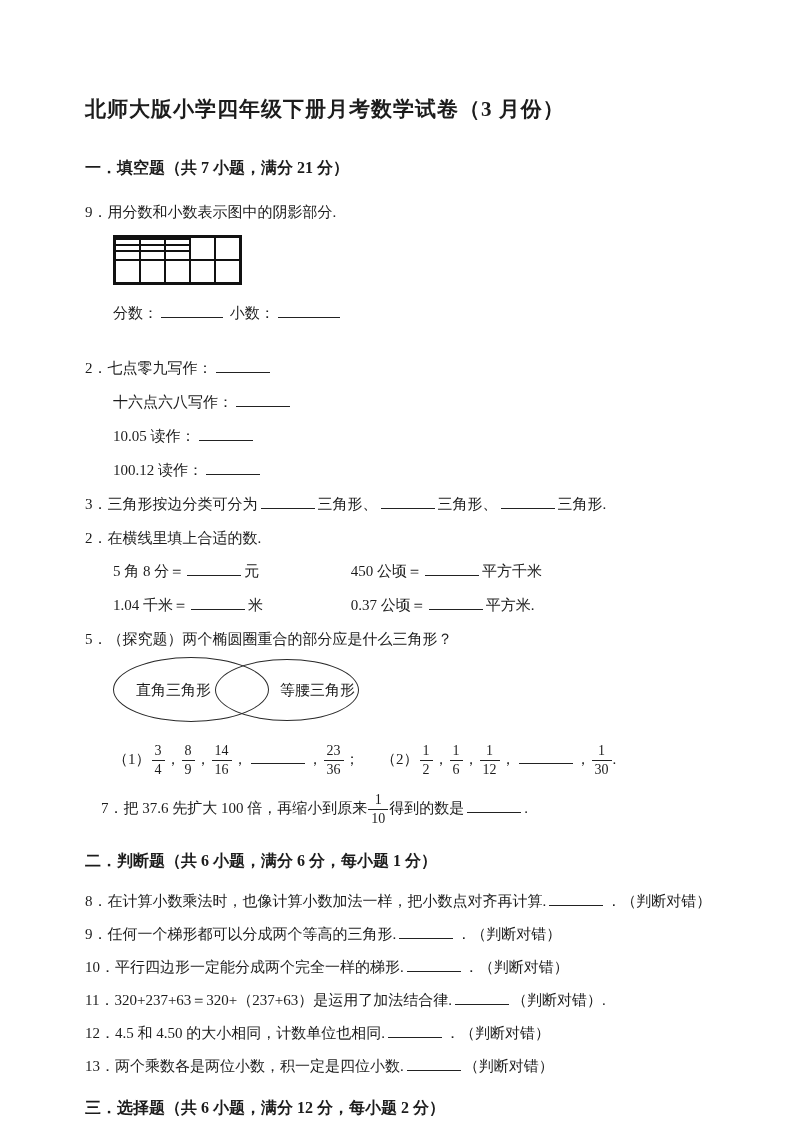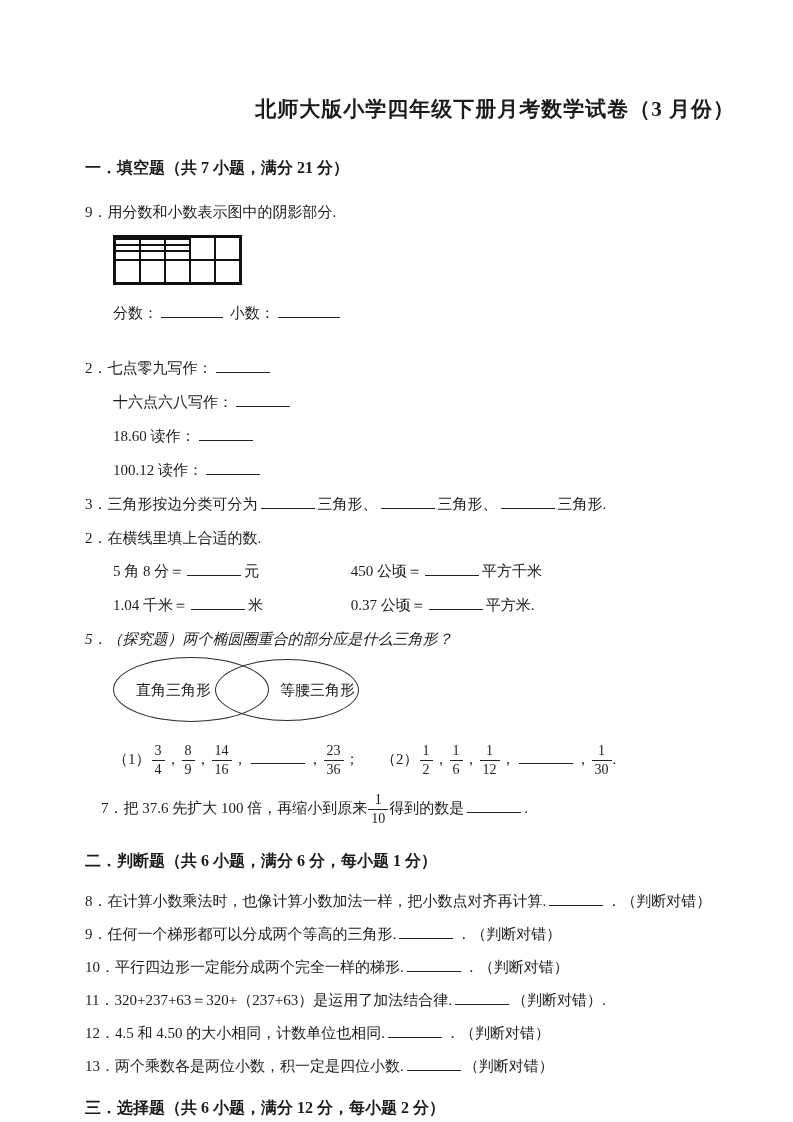--- a/index.html
+++ b/index.html
@@ -13,21 +13,21 @@
     height: 1122px;
     box-sizing: border-box;
     background: #ffffff;
     padding: 96px 58px 40px 85px;
     font-family: "Liberation Serif", "DejaVu Serif", serif;
     color: #1c1c1c;
     font-size: 15px;
     overflow: hidden;
   }
   .title {
-    text-align: right;
+    text-align: left;
     font-weight: bold;
     font-size: 21px;
     letter-spacing: 1px;
     margin: 0 0 36px 0;
     line-height: 26px;
   }
   .sec-heading {
     font-weight: bold;
     font-size: 16px;
     margin: 0 0 24px 0;
@@ -147,21 +147,21 @@
     <span>小数：</span><span class="blank wide"></span>
   </div>
 
   <div class="q gap14">
     <span>2．七点零九写作：</span><span class="blank"></span>
   </div>
   <div class="q gap14">
     <span class="sub">十六点六八写作：</span><span class="blank"></span>
   </div>
   <div class="q gap14">
-    <span class="sub">18.60 读作：</span><span class="blank"></span>
+    <span class="sub">10.05 读作：</span><span class="blank"></span>
   </div>
   <div class="q gap14">
     <span class="sub">100.12 读作：</span><span class="blank"></span>
   </div>
 
   <div class="q gap14">
     <span>3．三角形按边分类可分为</span><span class="blank"></span><span>三角形、</span><span class="blank"></span><span>三角形、</span><span class="blank"></span><span>三角形.</span>
   </div>
 
   <div class="q">
@@ -169,21 +169,21 @@
   </div>
   <div class="q gap14">
     <span class="col1"><span class="sub">5 角 8 分＝</span><span class="blank"></span><span>元</span></span>
     <span>450 公顷＝</span><span class="blank"></span><span>平方千米</span>
   </div>
   <div class="q gap14">
     <span class="col1"><span class="sub">1.04 千米＝</span><span class="blank"></span><span>米</span></span>
     <span>0.37 公顷＝</span><span class="blank"></span><span>平方米.</span>
   </div>
 
-  <div class="q" style="margin-bottom:6px;font-style:italic;">
+  <div class="q" style="margin-bottom:6px;">
     <span>5．（探究题）两个椭圆圈重合的部分应是什么三角形？</span>
   </div>
   <div class="venn">
     <div class="el left"></div>
     <div class="el right"></div>
     <div class="lbl left">直角三角形</div>
     <div class="lbl right">等腰三角形</div>
   </div>
 
   <div class="frac-line">

